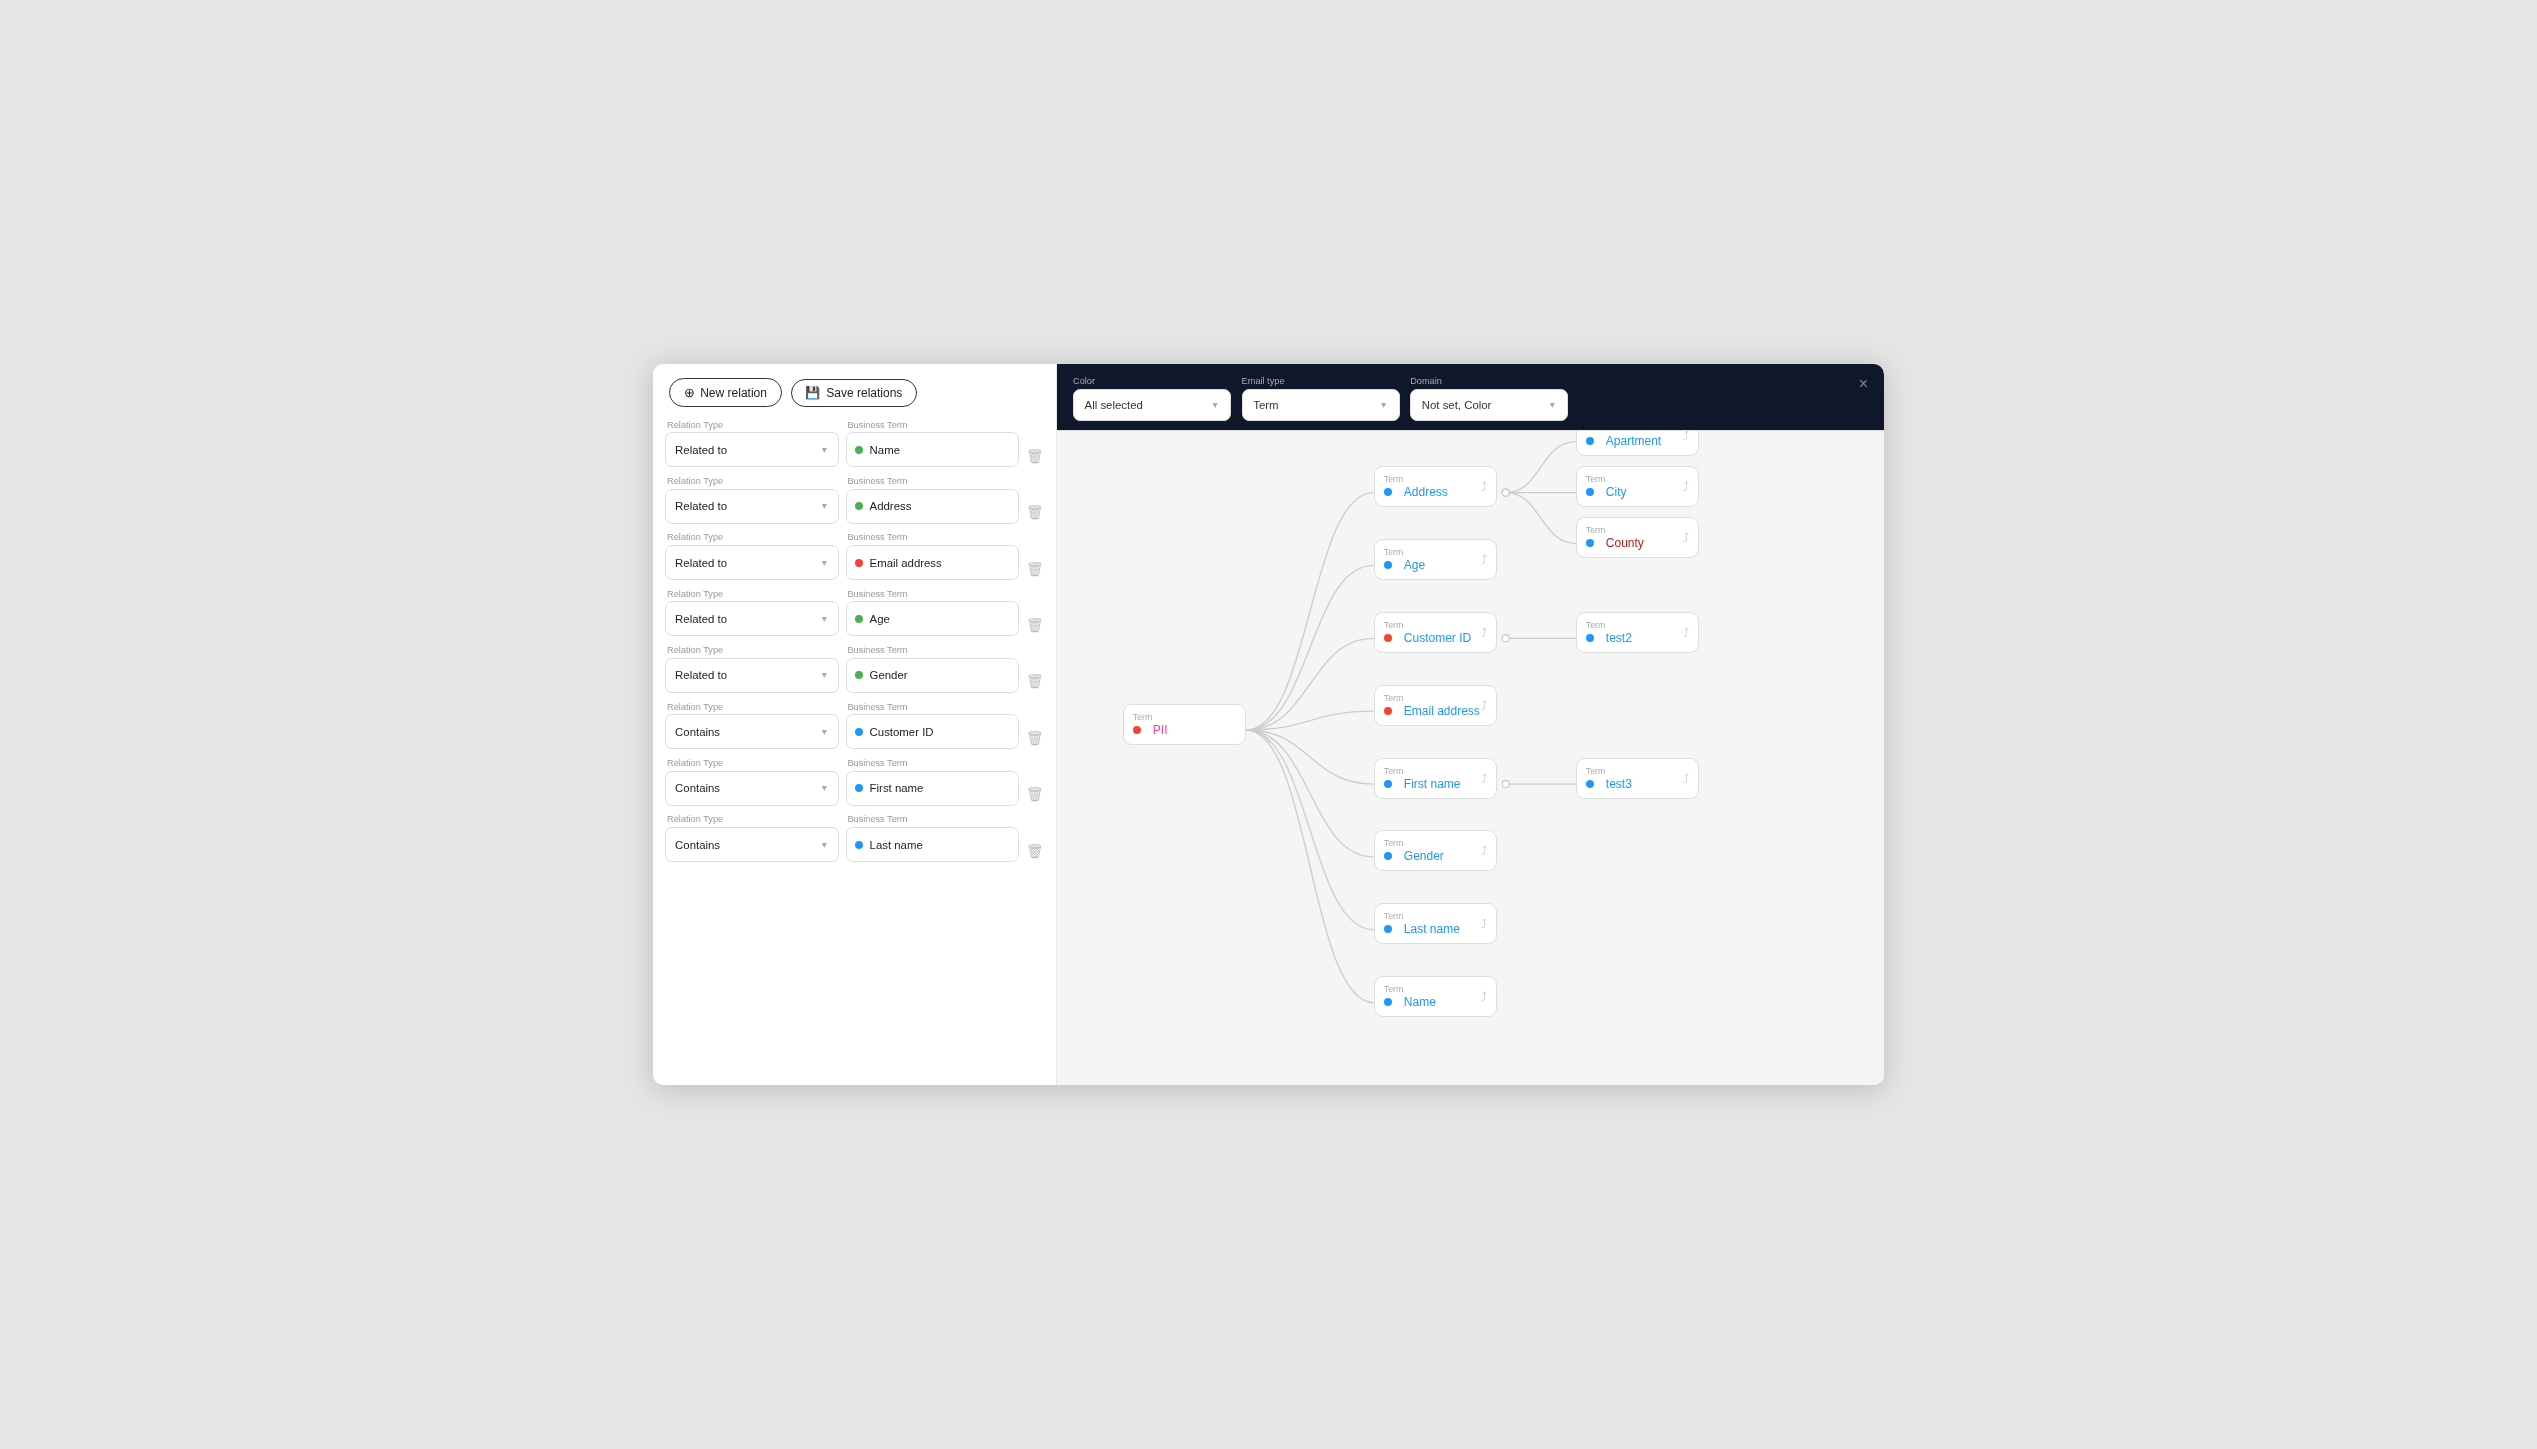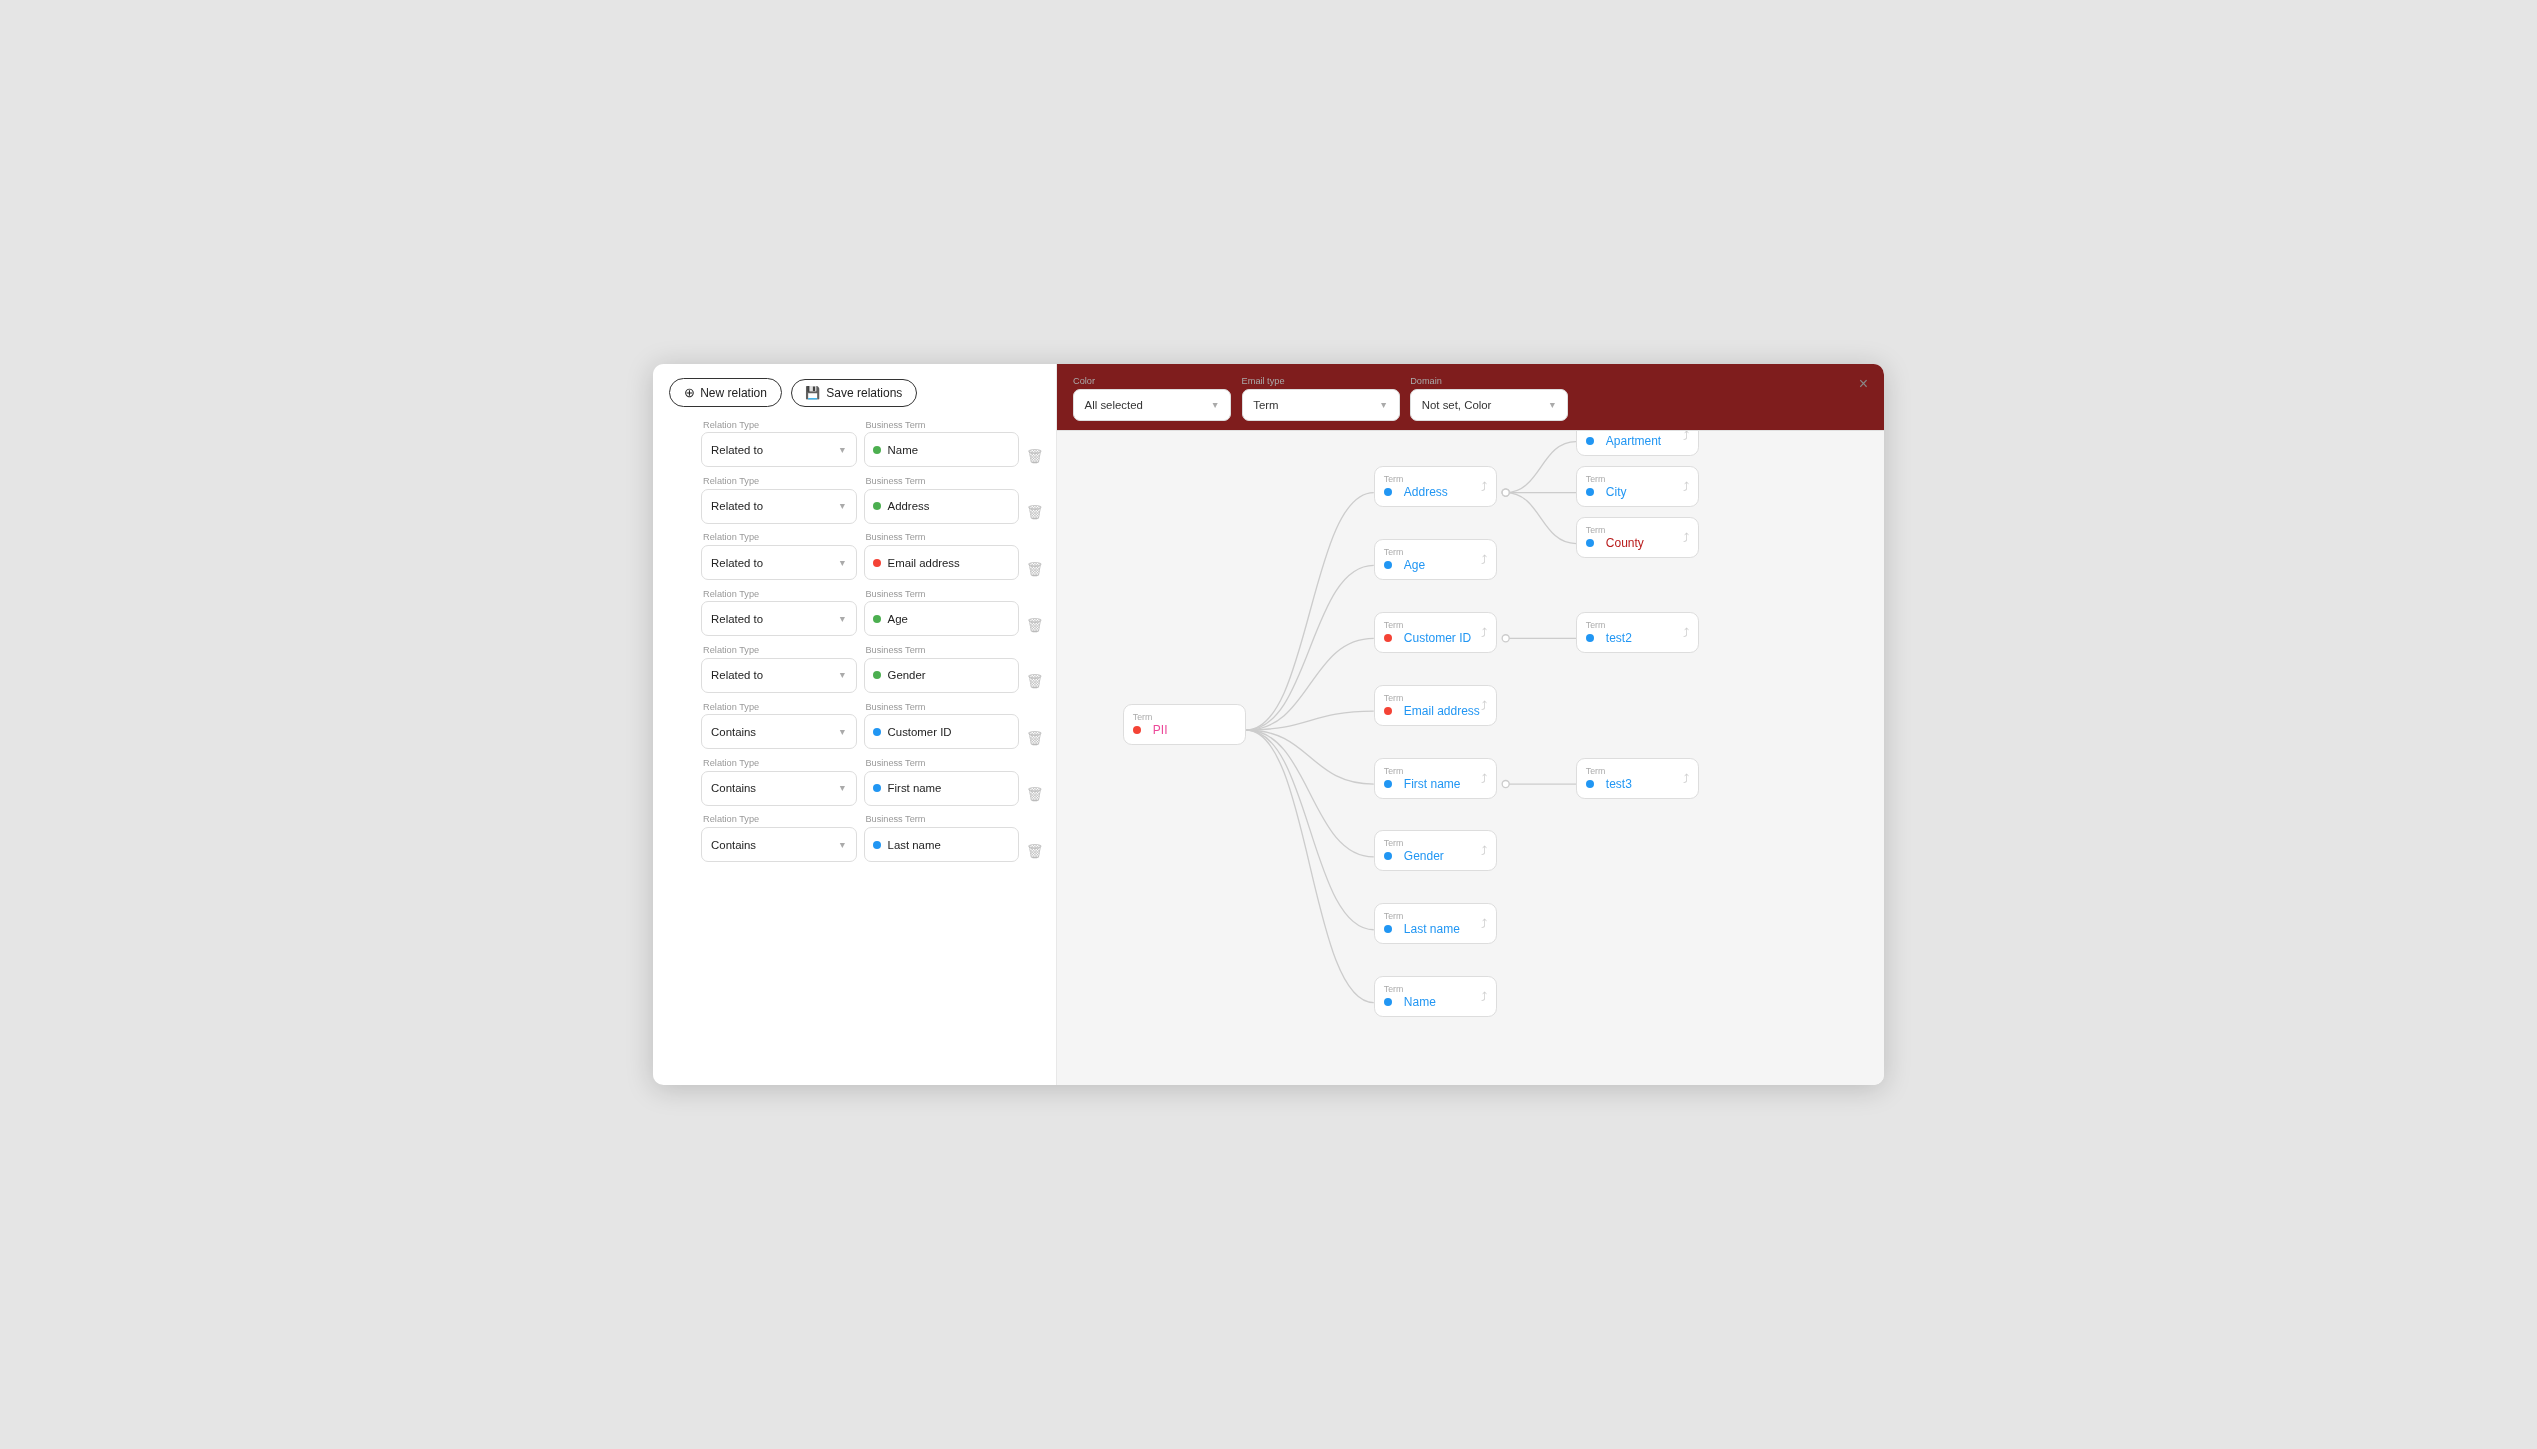--- a/index.html
+++ b/index.html
@@ -75,21 +75,20 @@
     .relation-row {
       display: flex;
       align-items: stretch;
       gap: 7px;
       margin-bottom: 8.8px;
     }
     .relation-fields {
       display: flex;
       gap: 7px;
       flex: 1;
-      margin-left: 36px;
     }
     .field-group {
       display: flex;
       flex-direction: column;
       flex: 1;
     }
     .field-label {
       font-size: 9.2px;
       color: #999;
       margin-bottom: 2.6px;
@@ -152,21 +151,21 @@
       display: flex;
       flex-direction: column;
       overflow: hidden;
       position: relative;
     }
     .filter-bar {
       display: flex;
       gap: 10.6px;
       padding: 12.3px 16px 8.8px 16px;
       flex-shrink: 0;
-      background: #7f1d1d;
+      background: #0f172a;
       border-bottom: 0.9px solid #e0e0e0;
     }
     .filter-group {
       display: flex;
       flex-direction: column;
       gap: 2.6px;
       min-width: 158px;
     }
     .filter-label {
       font-size: 9.2px;

